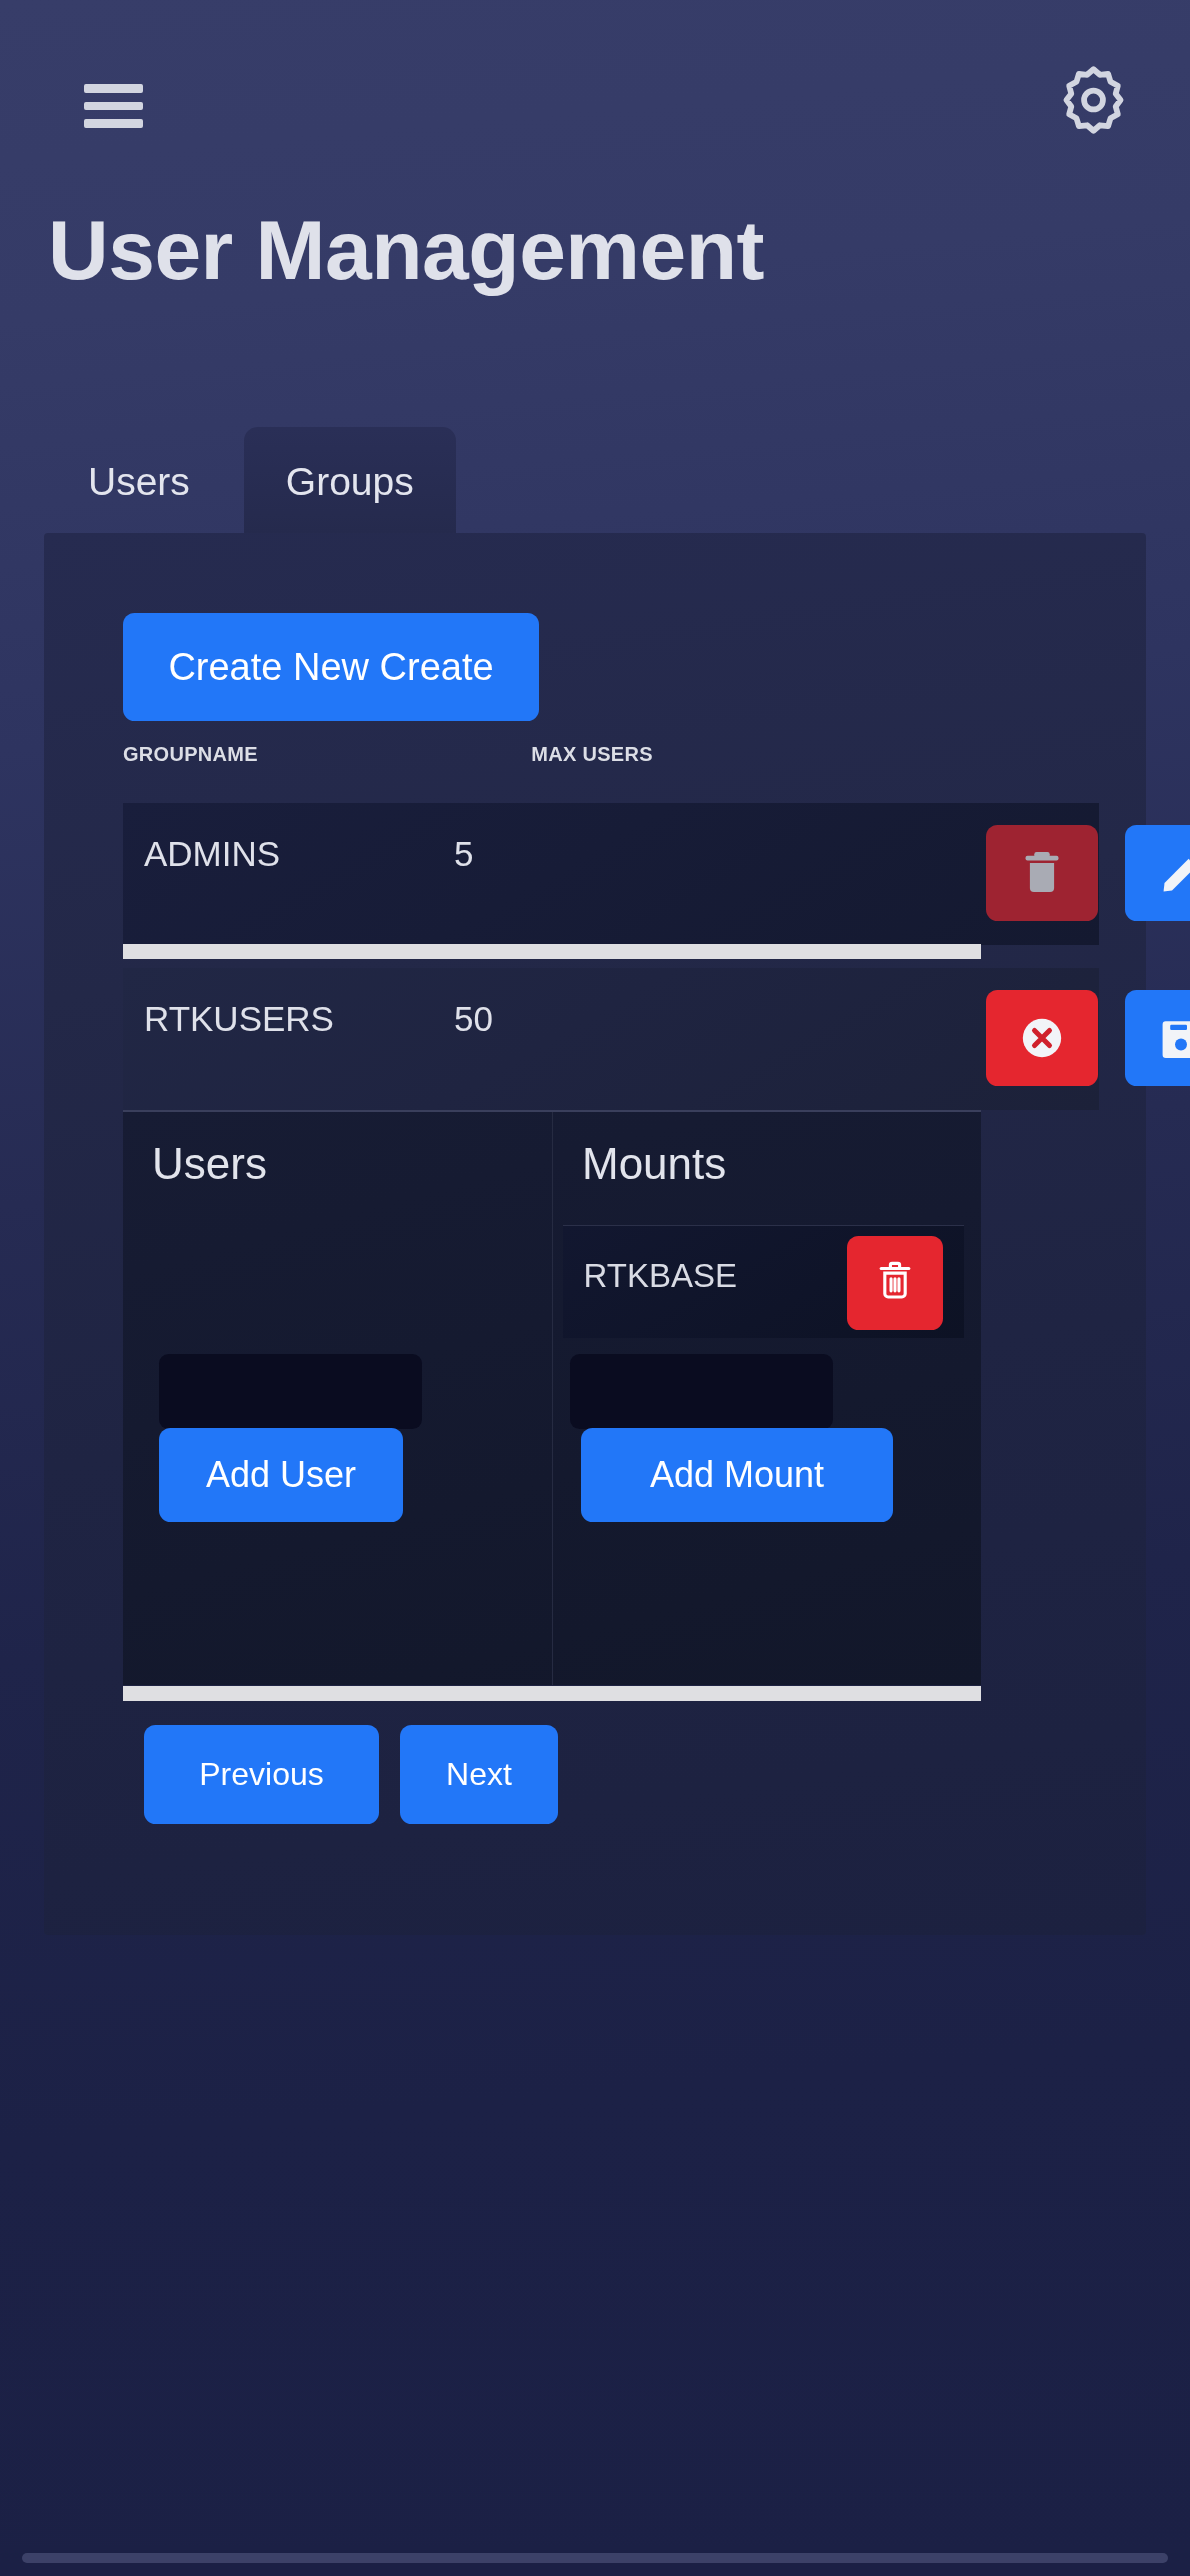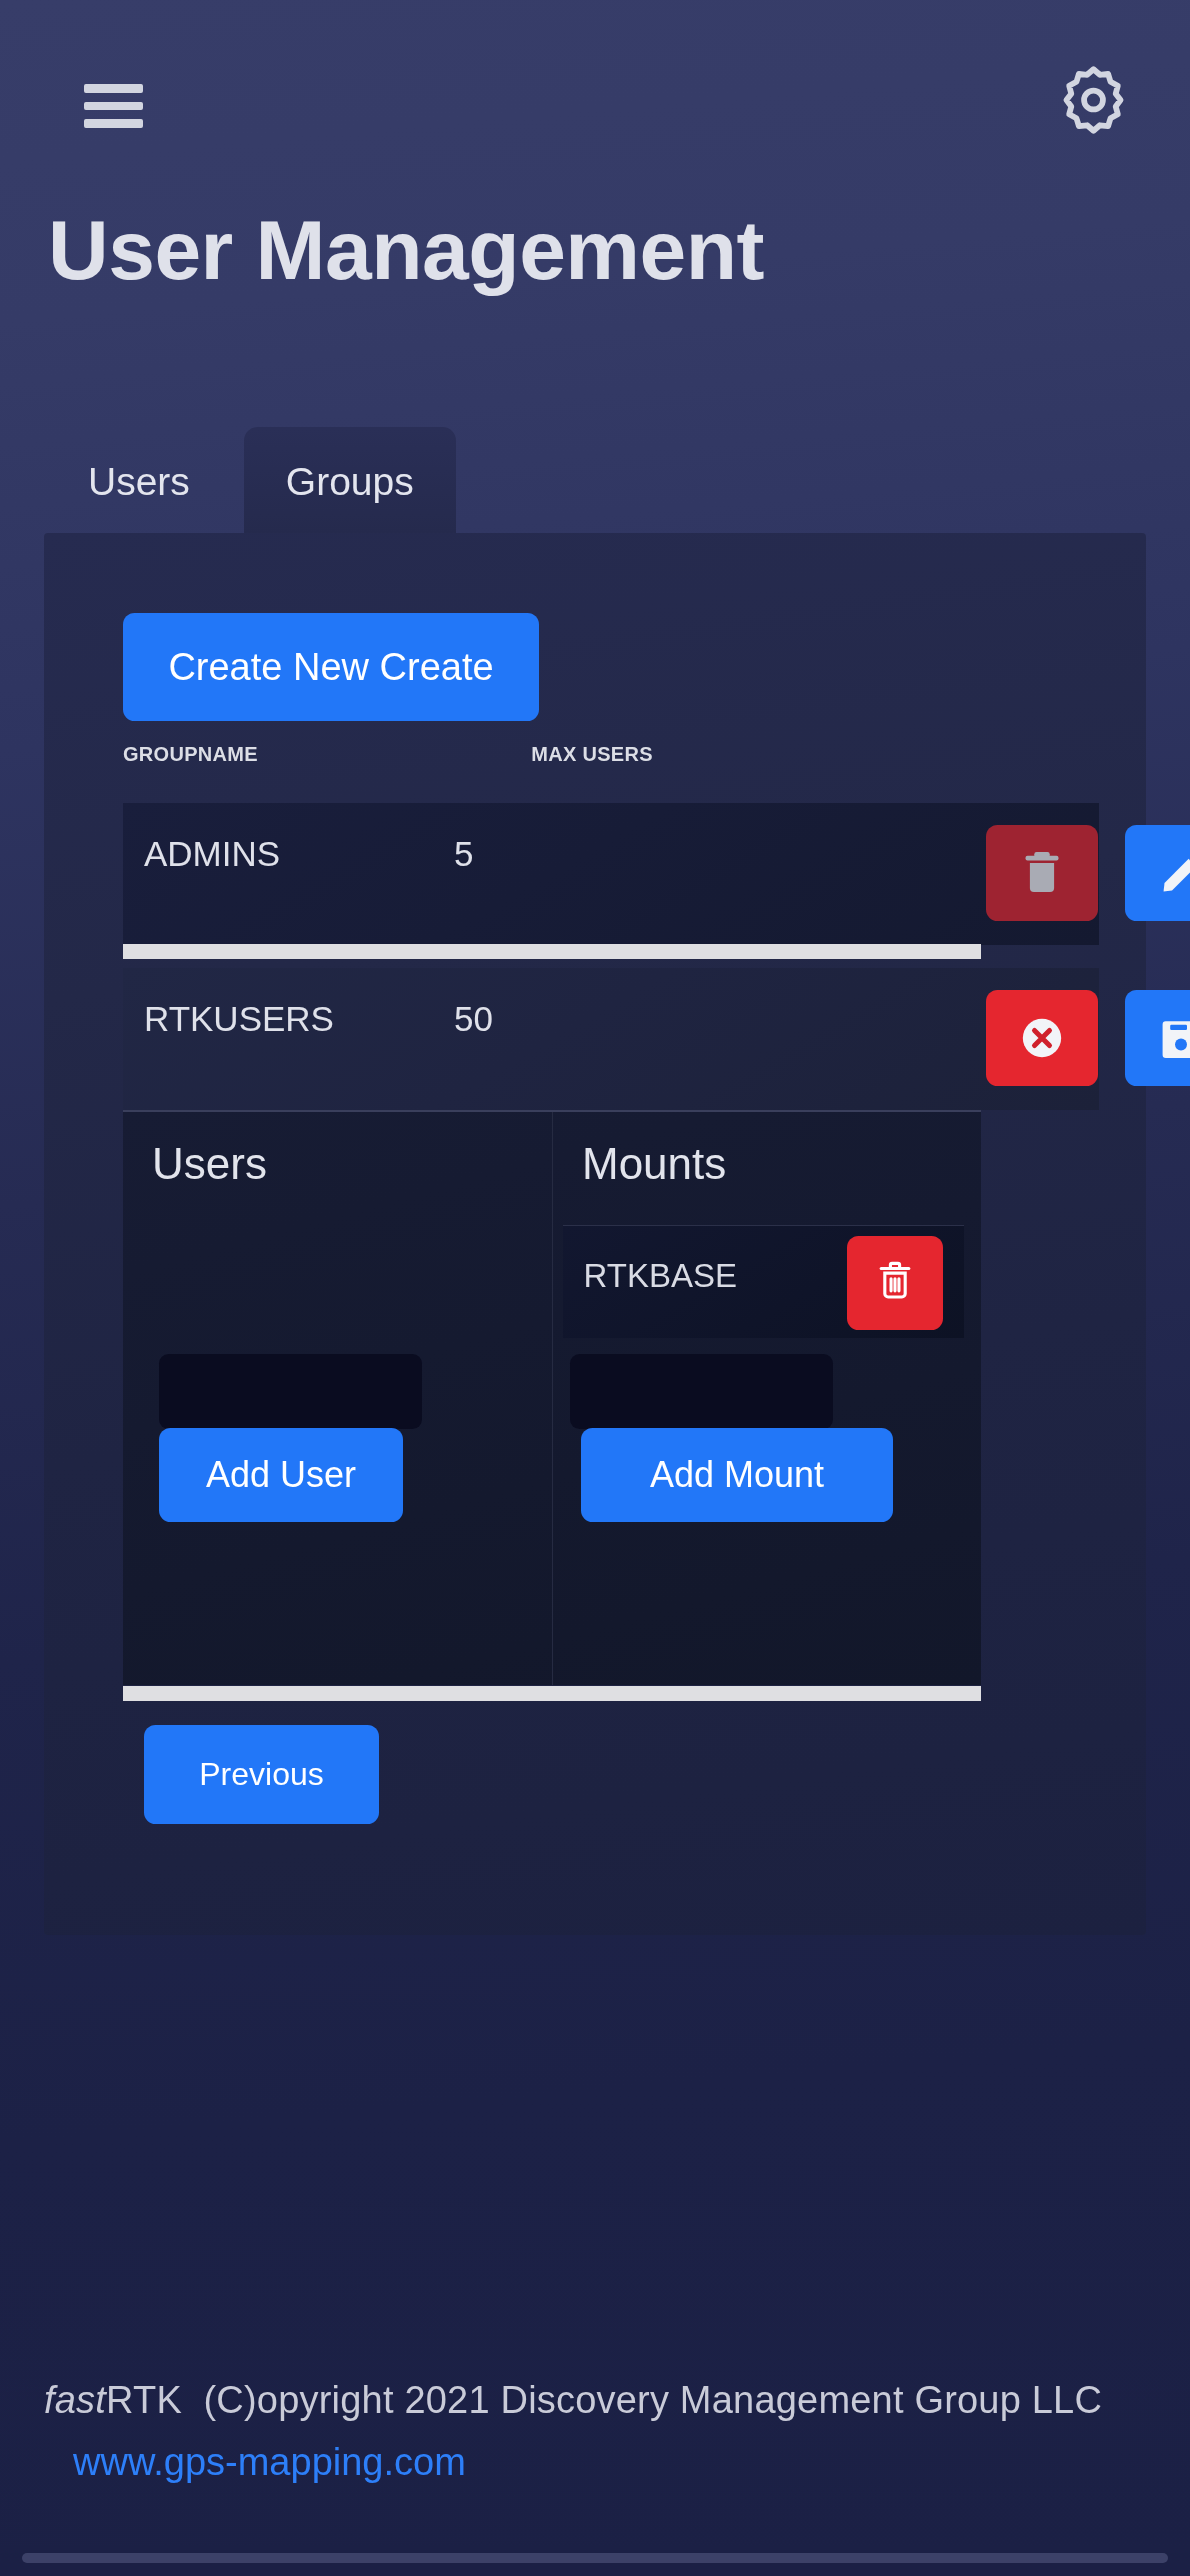--- a/index.html
+++ b/index.html
@@ -425,24 +425,19 @@
         <button class="add-btn">Add Mount</button>
       </div>
 
     </div>
   </div>
 
   <div class="divider divider-2"></div>
 
   <div class="pager">
     <button class="btn-prev">Previous</button>
-  </div>
-
-  <div class="footer">
-    <div class="footer-line1">
-      <span class="fast">fast</span><span>RTK</span>&nbsp;&nbsp;<span>(C)opyright 2021 Discovery Management Group LLC</span>
-    </div>
-    <a class="footer-link" href="#">www.gps-mapping.com</a>
-  </div>
+    <button class="btn-next">Next</button>
+  </div>
+
 
   <div class="home-indicator"></div>
 </div>
 
 
 </body></html>

